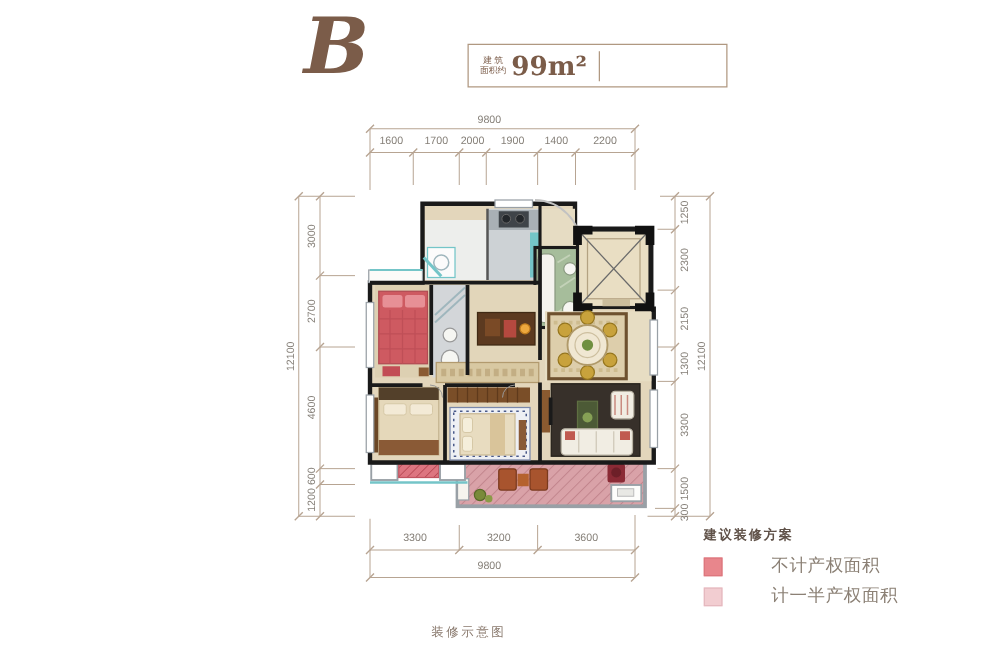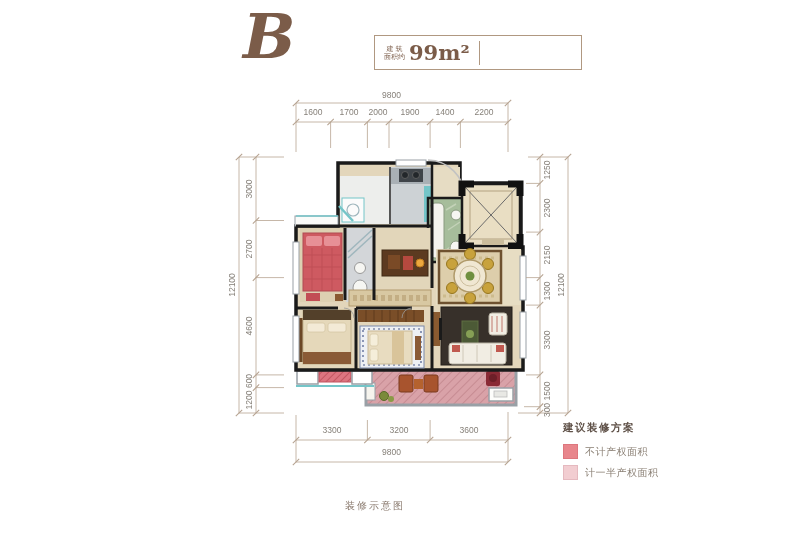--- a/index.html
+++ b/index.html
@@ -23,21 +23,21 @@
        transform:rotate(-90deg);transform-origin:center;}
   .dlvt{position:absolute;width:50px;height:10px;font-size:8.5px;color:#868079;text-align:center;
        transform:rotate(-90deg);transform-origin:center;}
   
   .legend{position:absolute;left:563px;top:421px;}
   .legend-title{font-size:10.5px;font-weight:bold;color:#5f5148;letter-spacing:1.5px;margin-bottom:9px;}
   .legend-item{display:flex;align-items:center;margin-bottom:6px;}
   .swatch{width:13px;height:13px;margin-right:7px;}
   .swatch-1{background:#e8868c;border:1px solid #dd777e;}
   .swatch-2{background:#f2cdd1;border:1px solid #e5b9bf;}
-  .legend-item-label{font-size:10px;color:#8b8075;letter-spacing:0.5px;}
+  .legend-item-label{font-size:14px;color:#8b8075;letter-spacing:0.5px;margin-left:32px;}
   
   .caption{position:absolute;left:345px;top:499px;width:120px;text-align:left;
            font-size:10px;color:#8a7a6e;letter-spacing:2px;}
   svg{position:absolute;left:0;top:0;}
 </style>
 </head>
 <body>
 
 <div class="stage">
 

